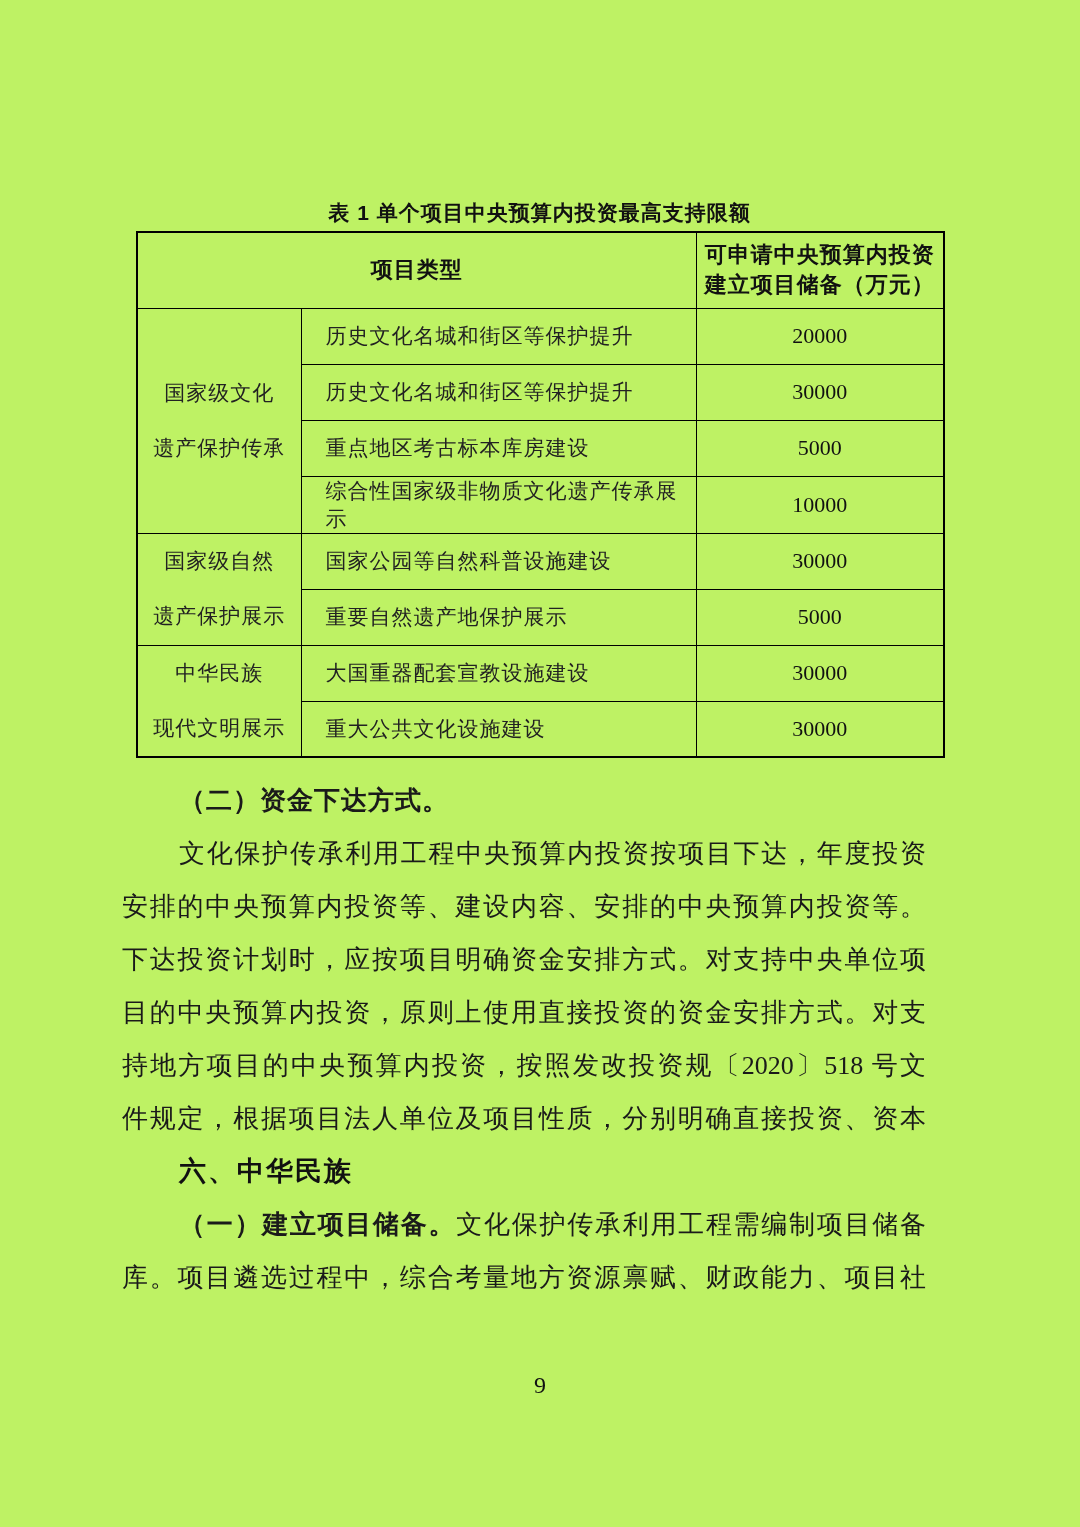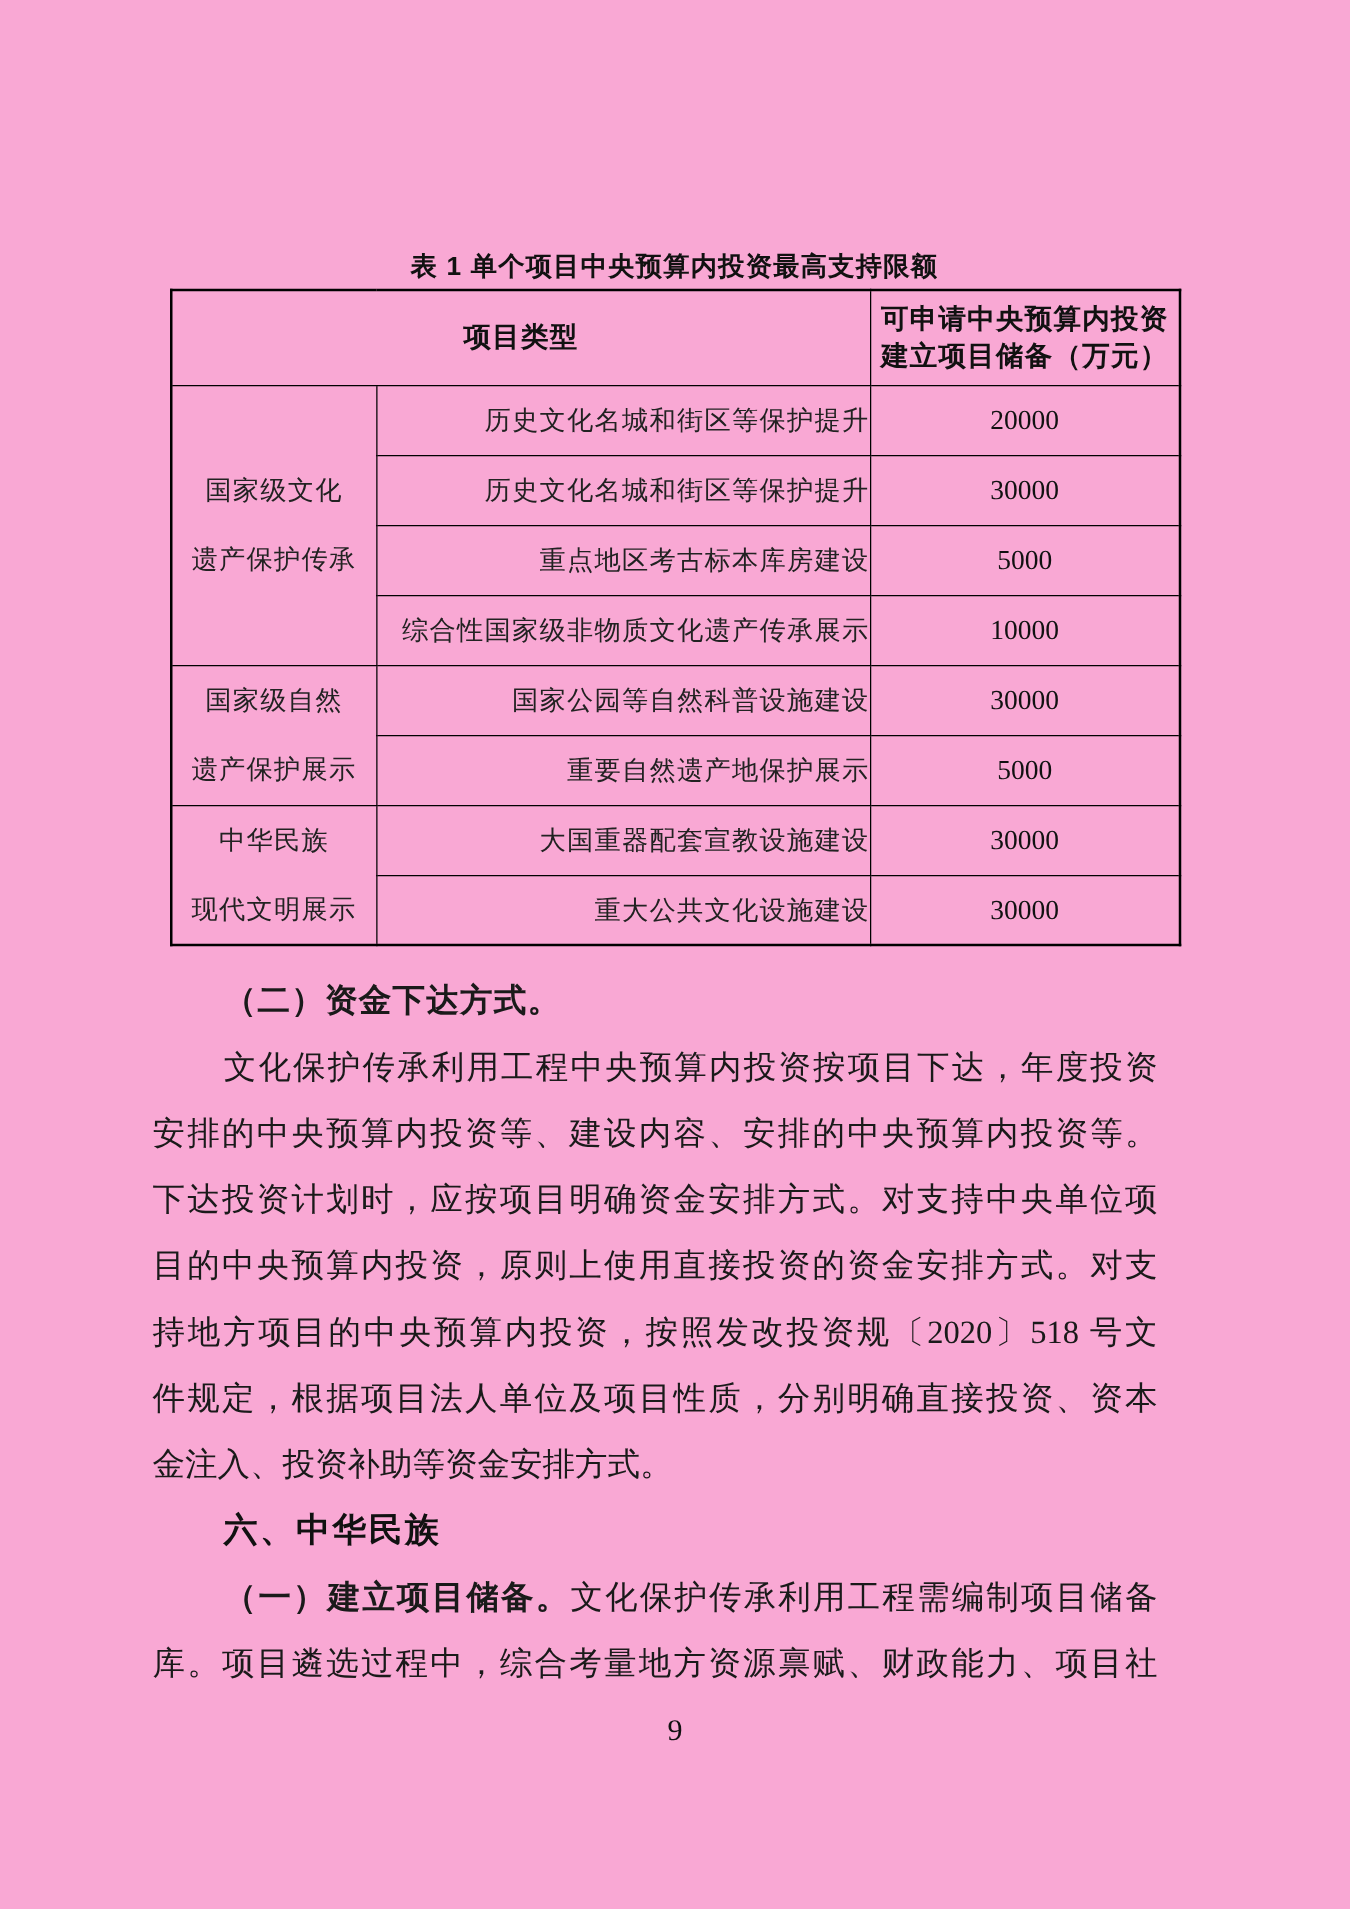--- a/index.html
+++ b/index.html
@@ -2,21 +2,21 @@
 <html><head>
 <meta charset="utf-8">
 <style>
   * { margin: 0; padding: 0; box-sizing: border-box; }
   html, body { background: #888; }
   .page {
     position: relative;
     width: 1080px;
     height: 1527px;
     margin: 0 auto;
-    background: #f9a8d4;
+    background: #bef264;
     color: #000;
     font-family: "Liberation Serif", "DejaVu Serif", serif;
     overflow: hidden;
   }
   .tbl-title {
     position: absolute;
     top: 199px;
     left: 136px;
     width: 807px;
     text-align: center;
@@ -53,22 +53,22 @@
     text-align: center;
     font-size: 21px;
     letter-spacing: 1px;
     color: #222;
   }
   td.group .gline { line-height: 55px; }
   td.item {
     font-size: 21px;
     letter-spacing: 1px;
     color: #222;
-    padding-left: 0;
-    text-align: right;
+    padding-left: 24px;
+    text-align: left;
   }
   td.value {
     text-align: center;
     font-size: 22px;
     color: #111;
     font-family: "Liberation Serif", "DejaVu Serif", serif;
   }
   .bodytext {
     position: absolute;
     top: 774px;
@@ -185,21 +185,20 @@
   </table>
 
   <div class="bodytext">
     <div class="line sub-heading indent">（二）资金下达方式。</div>
     <div class="line fill indent">文化保护传承利用工程中央预算内投资按项目下达，年度投资</div>
     <div class="line fill">安排的中央预算内投资等、建设内容、安排的中央预算内投资等。</div>
     <div class="line fill">下达投资计划时，应按项目明确资金安排方式。对支持中央单位项</div>
     <div class="line fill">目的中央预算内投资，原则上使用直接投资的资金安排方式。对支</div>
     <div class="line fill">持地方项目的中央预算内投资，按照发改投资规〔2020〕518 号文</div>
     <div class="line fill">件规定，根据项目法人单位及项目性质，分别明确直接投资、资本</div>
-    <div class="line">金注入、投资补助等资金安排方式。</div>
     <div class="line section-heading">六、中华民族</div>
     <div class="line fill indent"><span class="bold-lead">（一）建立项目储备。</span><span>文化保护传承利用工程需编制项目储备</span></div>
     <div class="line fill">库。项目遴选过程中，综合考量地方资源禀赋、财政能力、项目社</div>
   </div>
 
   <div class="page-num">9</div>
 
 </div>
 
 </body></html>

